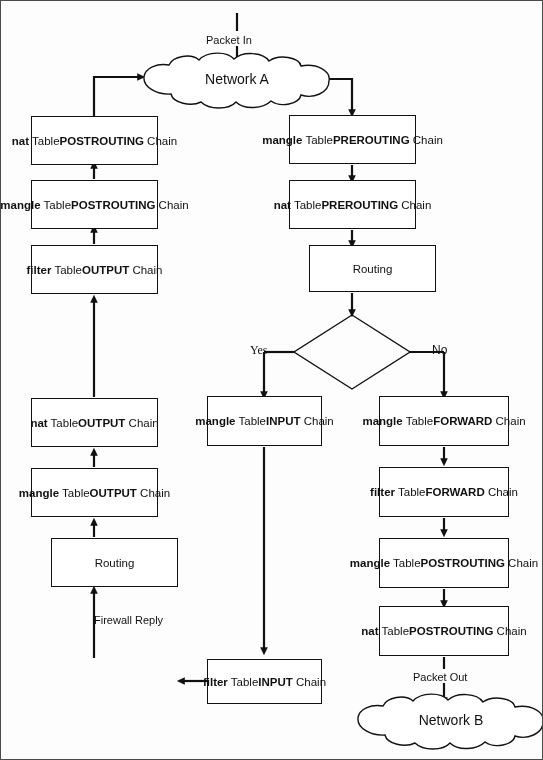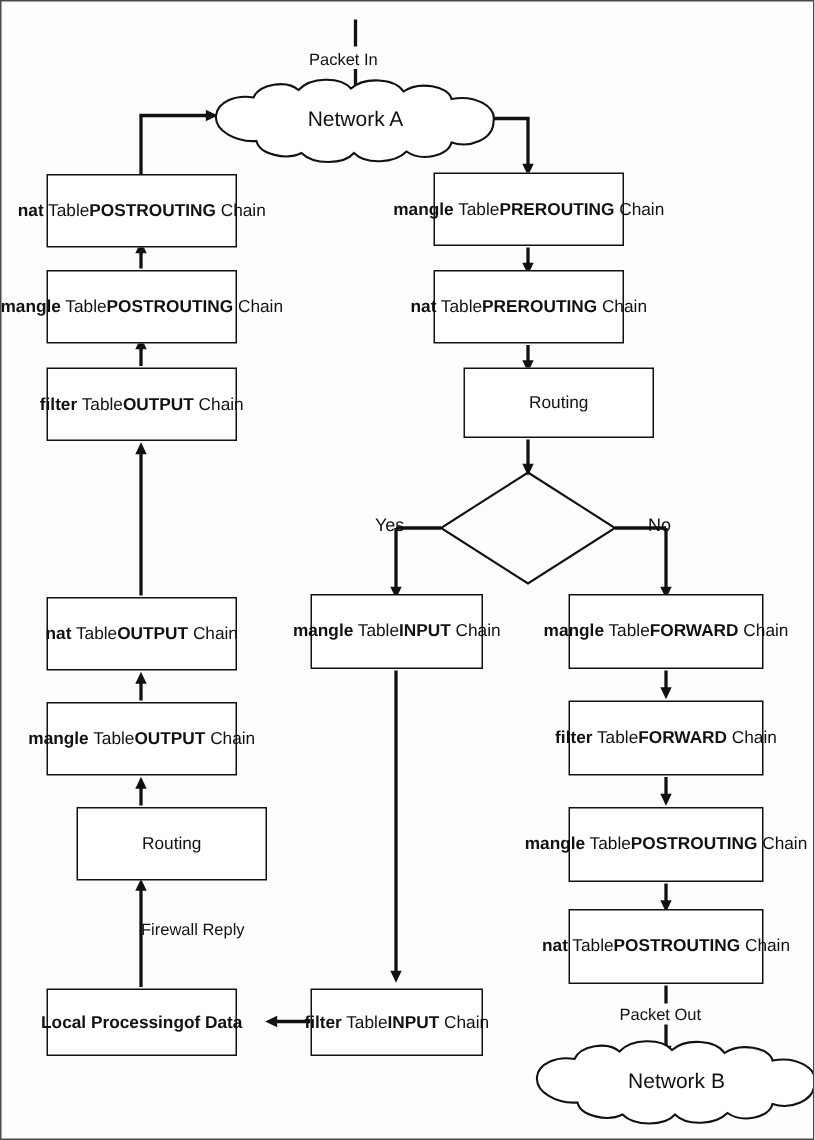--- a/index.html
+++ b/index.html
@@ -139,21 +139,21 @@
                C404,747 386,743 384,734 C370,735 356,727 357,717 C358,708 370,703 382,705 z" stroke-width="1.4" fill="#ffffff"></path>
     </g>
   </svg>
 
   <div class="cloud-label" style="left:142px; top:70px; width:188px;">Network A</div>
   <div class="cloud-label" style="left:356px; top:711px; width:188px;">Network B</div>
 
   <div class="edge-label" style="left:205px; top:33px;text-align:center;">Packet In</div>
   <div class="edge-label" style="left:412px; top:670px;text-align:center;">Packet Out</div>
   <div class="edge-label" style="left:52px; top:613px;padding-left:41px;">Firewall Reply</div>
-  <div class="edge-label" style="left:249px; top:343px; font-size:12px;">Yes</div>
+  <div class="edge-label" style="left:249px; top:343px; font-size:12px;font-family:Liberation Serif, serif;">Yes</div>
   <div class="edge-label" style="left:431px; top:343px; font-size:12px;">No</div>
 
 
   <div class="node" style="left:30px; top:115px; width:127px; height:49px;">
     <div class="ln"><span class="b">nat</span><span> Table</span></div>
     <div class="ln"><span class="b">POSTROUTING</span><span> Chain</span></div>
   </div>
 
   <div class="node" style="left:30px; top:179px; width:127px; height:49px;">
     <div class="ln"><span class="b">mangle</span><span> Table</span></div>
@@ -172,24 +172,20 @@
 
   <div class="node" style="left:30px; top:467px; width:127px; height:49px;">
     <div class="ln"><span class="b">mangle</span><span> Table</span></div>
     <div class="ln"><span class="b">OUTPUT</span><span> Chain</span></div>
   </div>
 
   <div class="node plain" style="left:30px; top:537px; width:127px; height:49px;">
     <div class="ln">Routing</div>
   </div>
 
-  <div class="node" style="left:30px; top:658px; width:127px; height:45px;">
-    <div class="ln b">Local Processing</div>
-    <div class="ln b">of Data</div>
-  </div>
 
   <div class="node" style="left:288px; top:114px; width:127px; height:49px;">
     <div class="ln"><span class="b">mangle</span><span> Table</span></div>
     <div class="ln"><span class="b">PREROUTING</span><span> Chain</span></div>
   </div>
 
   <div class="node" style="left:288px; top:179px; width:127px; height:49px;">
     <div class="ln"><span class="b">nat</span><span> Table</span></div>
     <div class="ln"><span class="b">PREROUTING</span><span> Chain</span></div>
   </div>

